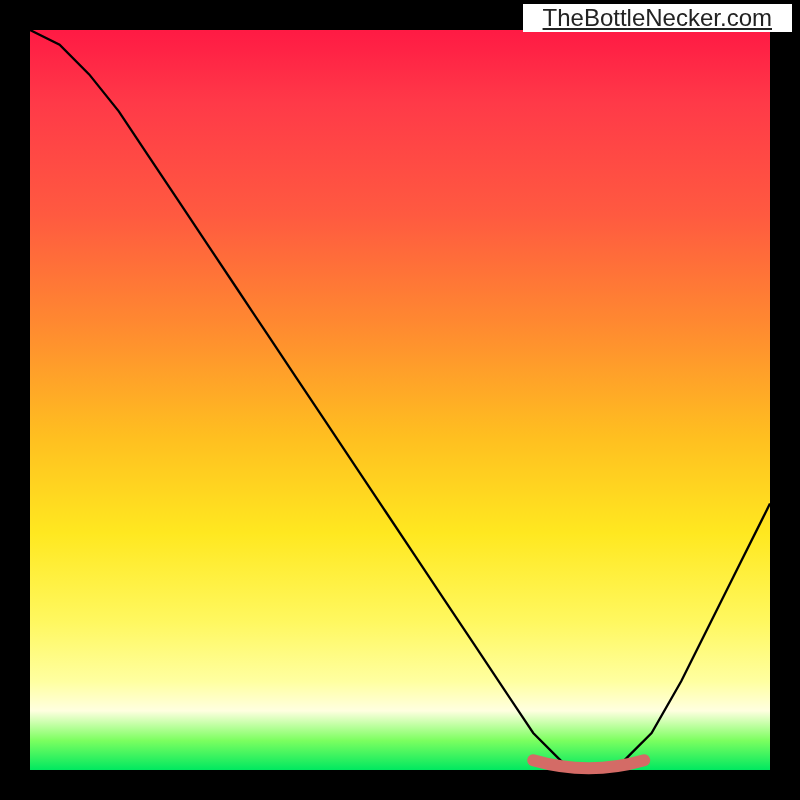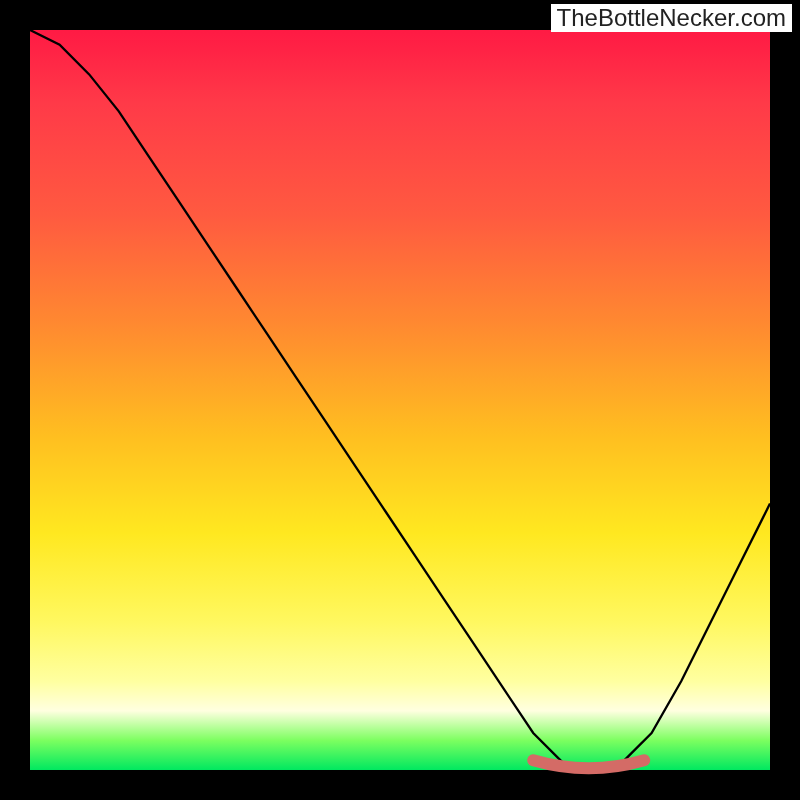--- a/index.html
+++ b/index.html
@@ -18,22 +18,23 @@
     background: #000;
   }
   .watermark {
     position: absolute;
     top: 4px;
     right: 8px;
     color: #222;
     background: #fff;
     font-size: 24px;
     font-weight: 500;
-    padding: 0 6px;
+    padding: 0 20px;
     z-index: 20;
+    text-decoration: underline;
   }
   .plot {
     position: absolute;
     left: 30px;
     top: 30px;
     width: 740px;
     height: 740px;
     
     background: linear-gradient(to bottom,
       #ff1a44 0%,

